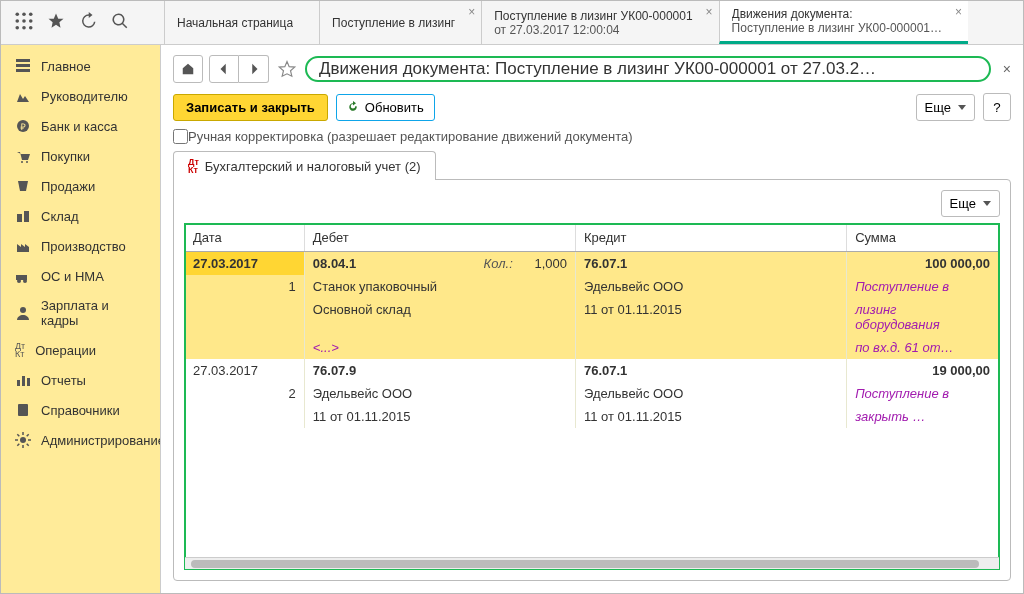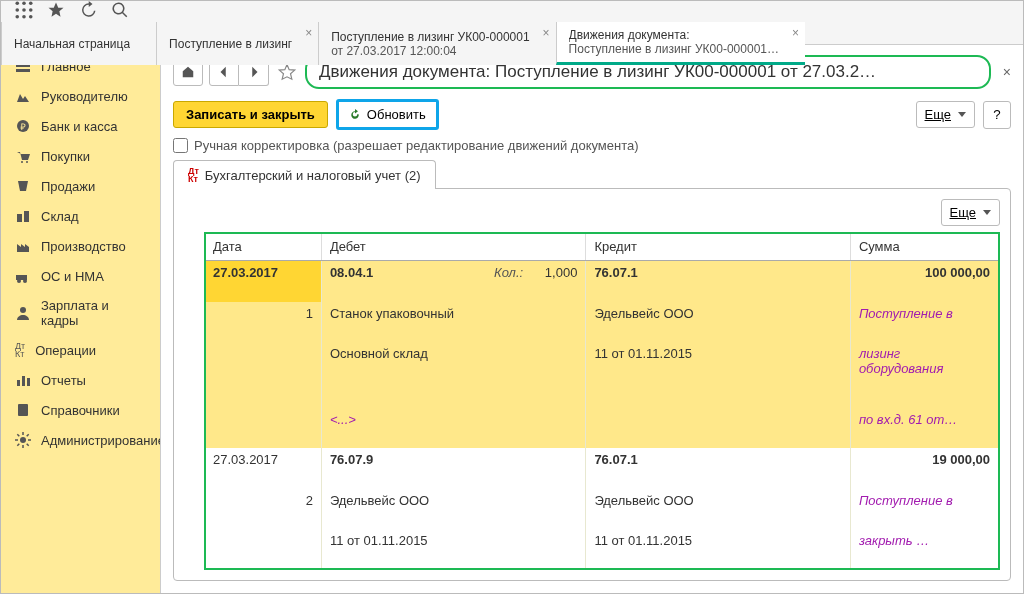--- a/index.html
+++ b/index.html
@@ -1,18 +1,18 @@
 <!DOCTYPE html>
 <html><head>
 <meta charset="utf-8">
 <style>
   * { box-sizing: border-box; margin:0; padding:0; }
   body { font-family: Arial, sans-serif; font-size:13px; color:#333; background:#fff; width:1024px; height:594px; overflow:hidden; border:1px solid #bbb; }
   
-  .appbar { display:flex; align-items:stretch; height:44px; border-bottom:1px solid #ccc; background:#f5f5f5;flex-direction:column; }
+  .appbar { display:flex; align-items:stretch; height:44px; border-bottom:1px solid #ccc; background:#f5f5f5; }
   .appbar-left { display:flex; align-items:center; gap:14px; padding:0 14px; width:163px; }
   .appbar-left svg { width:18px; height:18px; fill:#555; }
   .appbar-left .iconbtn { cursor:pointer; }
   .tabs { display:flex; flex:1; }
   .tab { position:relative; border-left:1px solid #ccc; padding:6px 26px 6px 12px; display:flex; flex-direction:column; justify-content:center; min-width:140px; max-width:260px; background:#f5f5f5; }
   .tab.active { background:#fff; border-bottom:3px solid #0a8; }
   .tab-title { font-size:12px; color:#333; white-space:nowrap; overflow:hidden; text-overflow:ellipsis; }
   .tab-sub { font-size:12px; color:#555; white-space:nowrap; overflow:hidden; text-overflow:ellipsis; }
   .tab-close { position:absolute; top:4px; right:6px; font-size:12px; color:#888; cursor:pointer; }
   
@@ -22,41 +22,41 @@
   .sidebar-item svg { width:16px; height:16px; fill:#555; flex:none; }
   .content { flex:1; display:flex; flex-direction:column; background:#fff; padding:10px 12px 12px 12px; overflow:hidden; }
   
   .toolbar1 { display:flex; align-items:center; gap:6px; margin-bottom:10px; }
   .tbtn { border:1px solid #bbb; background:#fff; border-radius:3px; height:28px; min-width:30px; display:flex; align-items:center; justify-content:center; cursor:pointer; }
   .tbtn svg { width:14px; height:14px; fill:#555; }
   .tgroup { display:flex; }
   .tgroup .tbtn { border-radius:0; }
   .tgroup .tbtn:first-child { border-top-left-radius:3px; border-bottom-left-radius:3px; }
   .tgroup .tbtn:last-child { border-top-right-radius:3px; border-bottom-right-radius:3px; border-left:none; }
-  .doc-title-wrap { flex:1; display:flex; align-items:center; gap:4px; border:2px solid #1db954; border-radius:14px; padding:2px 12px; height:34px; }
+  .doc-title-wrap { flex:1; display:flex; align-items:center; gap:4px; border:2px solid #1db954; border-radius:14px; padding:2px 12px; height:26px; }
   .doc-title { font-size:17px; font-weight:400; white-space:nowrap; overflow:hidden; text-overflow:ellipsis; }
   .close-x { font-size:14px; color:#666; margin-left:6px; cursor:pointer; }
   
   .toolbar2 { display:flex; align-items:center; gap:8px; margin-bottom:8px; }
   .btn-primary { background:#ffd633; border:1px solid #c9a800; border-radius:3px; padding:5px 12px; font-weight:bold; font-size:13px; cursor:pointer; }
-  .btn-secondary { background:#fff; border:3px solid #0ea5e9; border-radius:3px; padding:5px 10px; font-size:13px; cursor:pointer; display:flex; align-items:center; gap:6px; }
+  .btn-secondary { background:#fff; border:1px solid #0ea5e9; border-radius:3px; padding:5px 10px; font-size:13px; cursor:pointer; display:flex; align-items:center; gap:6px; }
   .btn-secondary svg { width:12px; height:12px; fill:#2a7a2a; }
   .spacer { flex:1; }
-  .btn-more { background:#fff; border:1px solid #bbb; border-radius:3px; padding:5px 8px; font-size:13px; cursor:pointer; display:flex; align-items:center; gap:4px;text-decoration:underline; }
+  .btn-more { background:#fff; border:1px solid #bbb; border-radius:3px; padding:5px 8px; font-size:13px; cursor:pointer; display:flex; align-items:center; gap:4px; }
   .btn-help { background:#fff; border:1px solid #bbb; border-radius:3px; width:28px; height:28px; cursor:pointer; text-align:center; }
   
-  .checkrow { display:flex; align-items:flex-start; gap:6px; font-size:13px; color:#555; margin-bottom:6px; }
+  .checkrow { display:flex; align-items:flex-start; font-size:13px; color:#555; margin-bottom:6px; }
   .checkrow input { width:15px; height:15px; }
   
   .doctab { display:inline-flex; align-items:center; gap:6px; border:1px solid #bbb; border-bottom:none; border-radius:4px 4px 0 0; padding:6px 14px; font-size:13px; background:#fff; position:relative; top:1px; }
   .doctab .dk { font-size:9px; color:#c00; font-weight:bold; line-height:8px; }
   .panel { border:1px solid #bbb; border-radius:0 4px 4px 4px; padding:10px; flex:1; overflow:hidden; display:flex; flex-direction:column; }
   .panel-top { display:flex; justify-content:flex-end; margin-bottom:6px; }
   
-  .gridwrap { border:1px solid #bbb; flex:1; overflow:hidden; position:relative; display:flex; flex-direction:row;margin-left:20px; }
+  .gridwrap { border:1px solid #bbb; flex:1; overflow:hidden; position:relative; display:flex; flex-direction:column; }
   .grid { width:100%; border-collapse:collapse; font-size:13px; }
   .grid th { text-align:left; font-weight:normal; background:#fff; border-bottom:1px solid #aaa; border-right:1px solid #ddd; padding:6px 8px; color:#333; }
   .grid td { padding:4px 8px; border-right:1px solid #e8e8d0; vertical-align:top; }
   .grid .sel td { background:#ffe88a; }
   .grid .sel td.datecell { background:#ffd633; font-weight:bold; }
   .grid .num { text-align:right; }
   .grid .bold { font-weight:bold; }
   .grid .italic { font-style:italic; color:#555; }
   .grid .muted { color:#a21caf; font-style:italic; }
   .grid .subrow td { border-top:none; }

